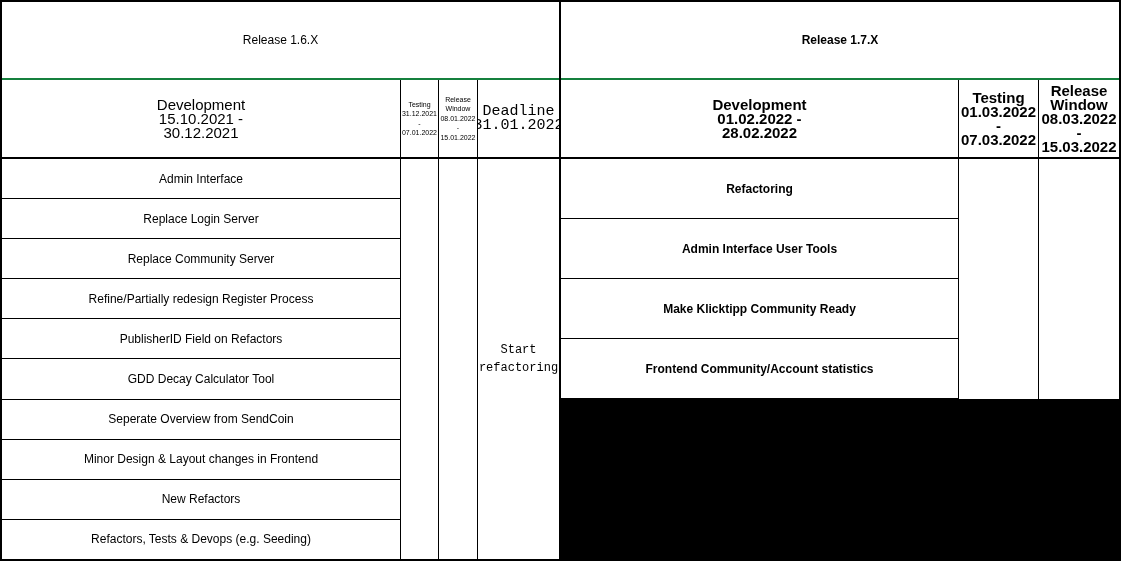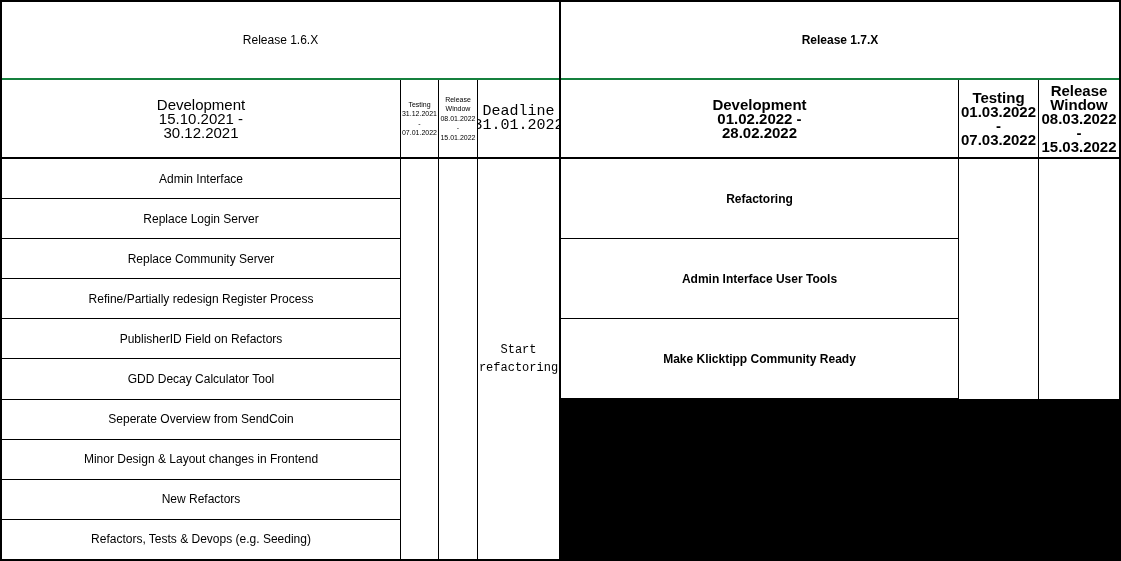--- a/index.html
+++ b/index.html
@@ -157,20 +157,21 @@
 08.03.2022 -
 15.03.2022</div>
     </div>
 
     <div class="body-row right-body">
       <div class="right-body-top">
         <div class="tasks-col">
           <div class="task">Refactoring</div>
           <div class="task">Admin Interface User Tools</div>
           <div class="task">Make Klicktipp Community Ready</div>
+          <div class="task">Frontend Community/Account statistics</div>
         </div>
         <div class="r-test"></div>
         <div class="r-rel"></div>
       </div>
       <div class="redacted-block"></div>
     </div>
   </section>
 
 </div>
 

